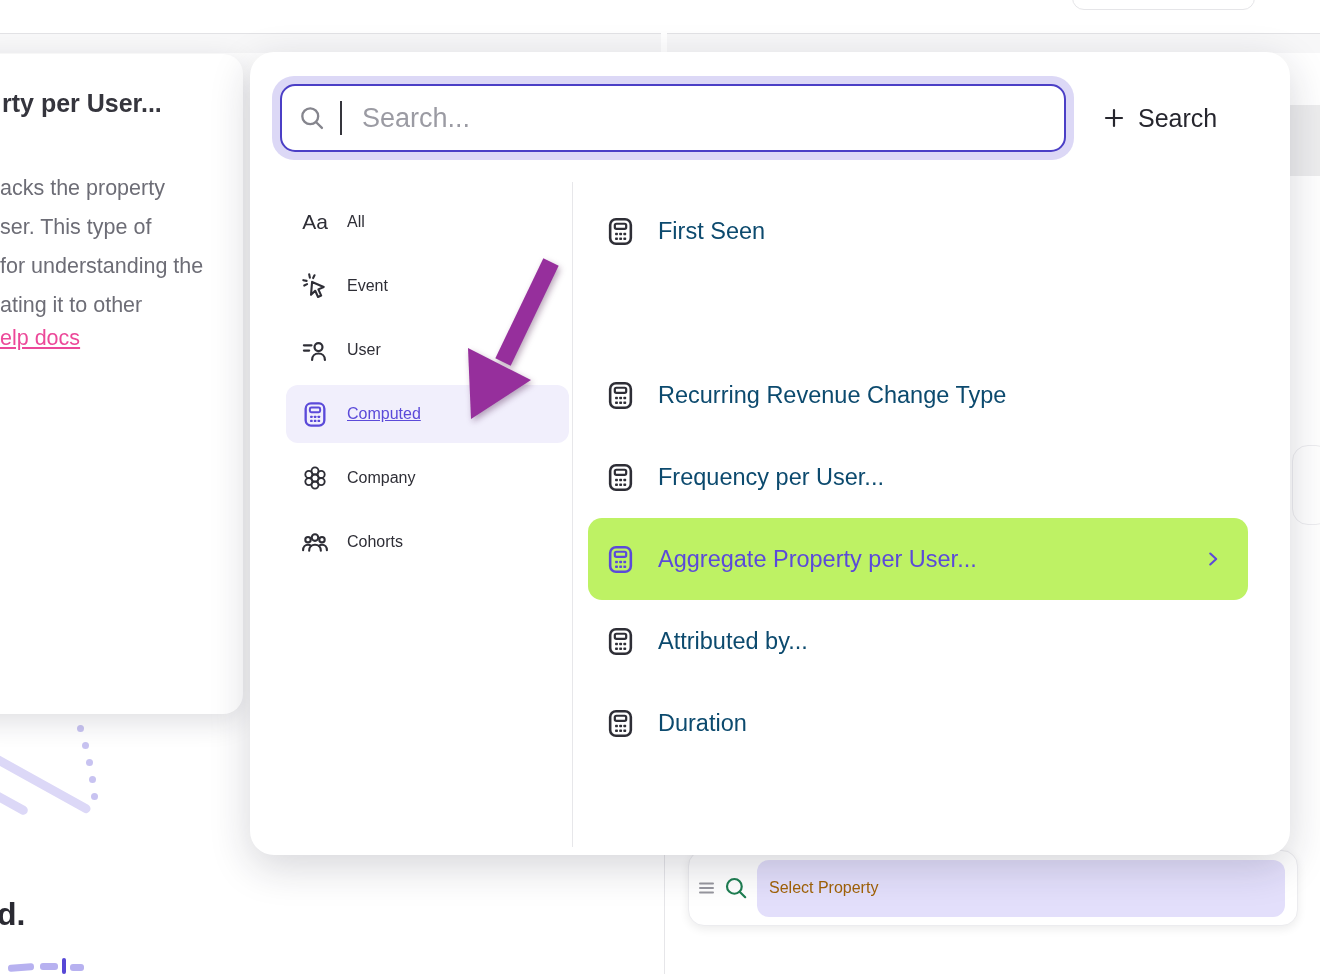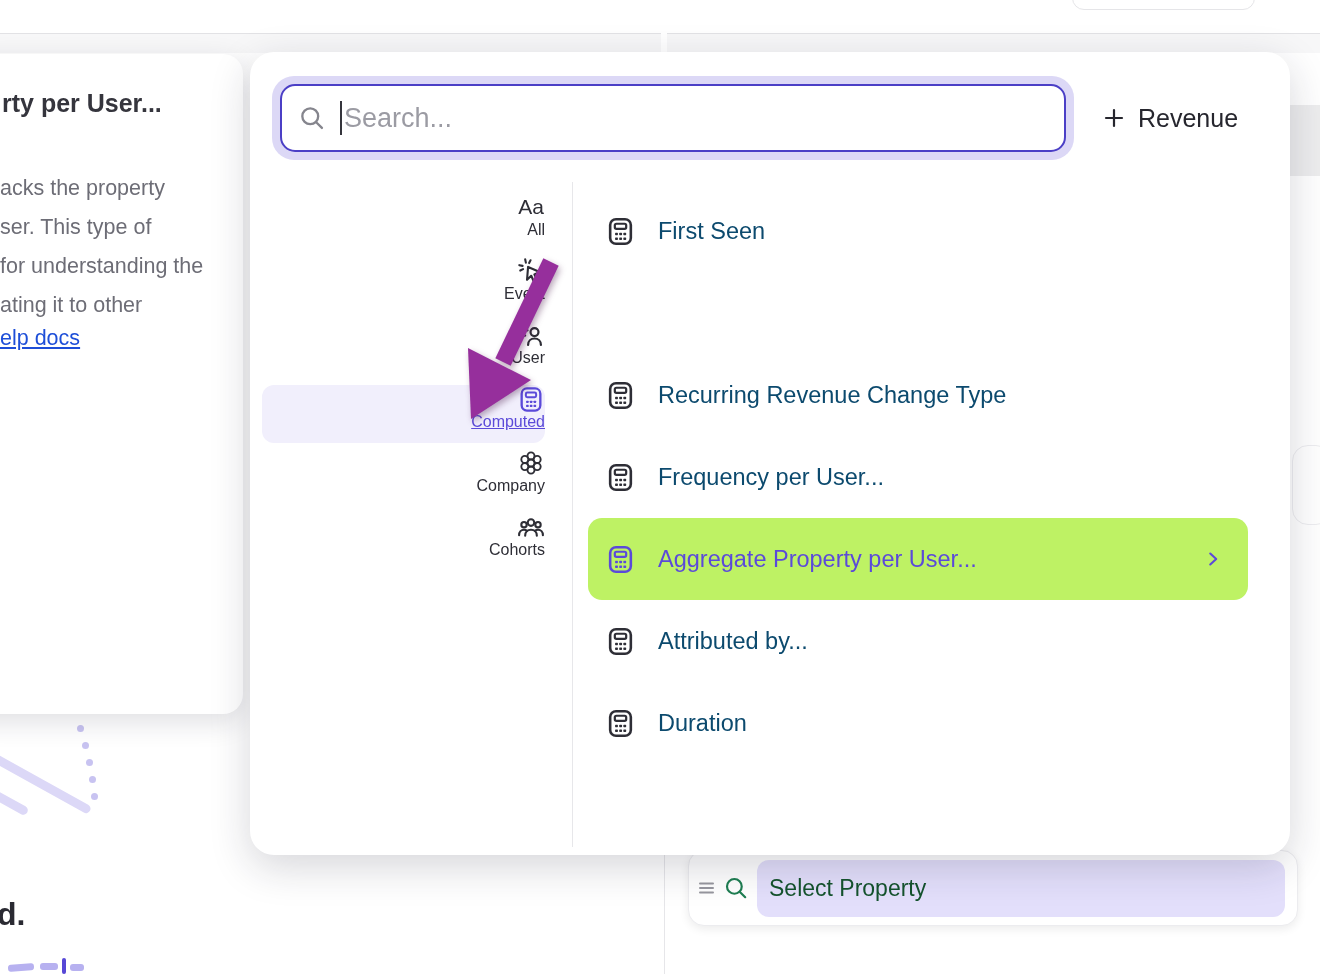--- a/index.html
+++ b/index.html
@@ -30,52 +30,52 @@
   .frag.a { left:8px; top:964px; width:26px; height:7px; transform:rotate(-4deg); }
   .frag.b { left:40px; top:963px; width:18px; height:7px; }
   .frag.c { left:62px; top:958px; width:4px; height:16px; background:#5748d6; border-radius:2px; }
   .frag.d { left:70px; top:964px; width:14px; height:7px; }
 
   
   .tooltip-card { position:absolute; left:-40px; top:54px; width:283px; height:660px;
     background:#fff; border-radius:20px; box-shadow:0 8px 28px rgba(25,25,50,.14); z-index:2; overflow:hidden; }
   .tt-title { position:absolute; left:42px; top:35px; font-size:25px; font-weight:700; color:#35353d; white-space:nowrap; }
   .tt-line { position:absolute; left:40px; font-size:21.5px; color:#6d6d76; white-space:nowrap; }
-  .tt-link { position:absolute; left:40px; top:272px; font-size:21.5px; color:#1d4ed8; text-decoration:underline; white-space:nowrap; }
+  .tt-link { position:absolute; left:40px; top:272px; font-size:21.5px; color:#ec4899; text-decoration:underline; white-space:nowrap; }
 
   
   .prop-card { position:absolute; left:688px; top:850px; width:610px; height:76px;
     background:#fff; border:1px solid #ececef; border-radius:16px;
     box-shadow:0 3px 10px rgba(0,0,0,.08); z-index:3; display:flex; align-items:center; padding-left:8px; }
   .prop-card .drag { flex:0 0 auto; margin-right:6px; }
   .prop-card .gsearch { flex:0 0 auto; margin-right:8px; }
   .prop-pill { flex:1; margin-right:12px; height:57px; border-radius:12px; background:#e3dffb;
     display:flex; align-items:center; padding-left:12px; }
-  .prop-pill span { font-size:23px; color:#14532d; }
+  .prop-pill span { font-size:16px; color:#a16207; }
 
   
   .modal { position:absolute; left:250px; top:52px; width:1040px; height:803px;
     background:#fff; border-radius:24px; box-shadow:0 12px 40px rgba(25,25,50,.18); z-index:5; }
   .search-halo { position:absolute; left:22px; top:24px; width:802px; height:84px;
     background:#dcd8f6; border-radius:22px; }
   .search-box { position:absolute; left:8px; top:8px; width:786px; height:68px;
     background:#fff; border:2px solid #4b3fc6; border-radius:15px;
     display:flex; align-items:center; padding-left:16px; }
   .search-caret { width:2px; height:34px; background:#35353c; margin-left:14px; }
   .search-box input { flex:1; border:none; outline:none; font-family:"Liberation Sans",sans-serif;
-    font-size:27px; color:#2b2b33; margin-left:2px; background:transparent; }
+    font-size:27px; color:#2b2b33; margin-left:20px; background:transparent; }
   .search-box input::placeholder { color:#9b9ba3; }
   .create-btn { position:absolute; left:852px; top:44px; height:44px;
     display:flex; align-items:center; gap:12px; cursor:pointer; }
   .create-btn .lbl { font-size:25px; color:#26262e; }
 
   .modal-divider { position:absolute; left:322px; top:130px; width:1px; height:665px; background:#e7e7ea; }
 
-  .cat-row { position:absolute; left:12px; width:283px; height:58px; border-radius:12px;
-    display:flex; align-items:flex-end; padding-left:15px; cursor:pointer;flex-direction:column; }
+  .cat-row { position:absolute; left:36px; width:283px; height:58px; border-radius:12px;
+    display:flex; align-items:center; padding-left:15px; cursor:pointer; }
   .cat-row .cicon { width:28px; height:28px; flex:0 0 auto; display:flex; align-items:center; justify-content:center; }
   .cat-row .clabel { margin-left:18px; font-size:16px; color:#2e2e36; white-space:nowrap; }
   .cat-row.selected { background:#f1effc; }
   .cat-row.selected .clabel { color:#5b4ad9;text-decoration:underline; }
   .aa-glyph { font-size:21px; color:#2e2e36; letter-spacing:0; }
 
   .item-row { position:absolute; left:338px; width:660px; height:82px; border-radius:14px;
     display:flex; align-items:center; padding-left:17px; cursor:pointer; }
   .item-row .iicon { width:31px; height:31px; flex:0 0 auto; }
   .item-row .ilabel { margin-left:22px; font-size:23.5px; color:#0c4a6e; white-space:nowrap; }
@@ -171,21 +171,21 @@
     </div>
   </div>
 
   <div class="create-btn">
     <svg width="24" height="24" viewBox="0 0 24 24">
       <g stroke="#26262e" stroke-width="2.2" stroke-linecap="round">
         <line x1="12" y1="4" x2="12" y2="20"></line>
           <line x1="4" y1="12" x2="20" y2="12"></line>
       </g>
     </svg>
-    <span class="lbl">Revenue</span>
+    <span class="lbl">Search</span>
   </div>
 
   <div class="modal-divider"></div>
 
   <div class="cat-row" style="top:141px">
     <span class="cicon aa-glyph">Aa</span>
     <span class="clabel">All</span>
   </div>
 
   <div class="cat-row" style="top:205px">

